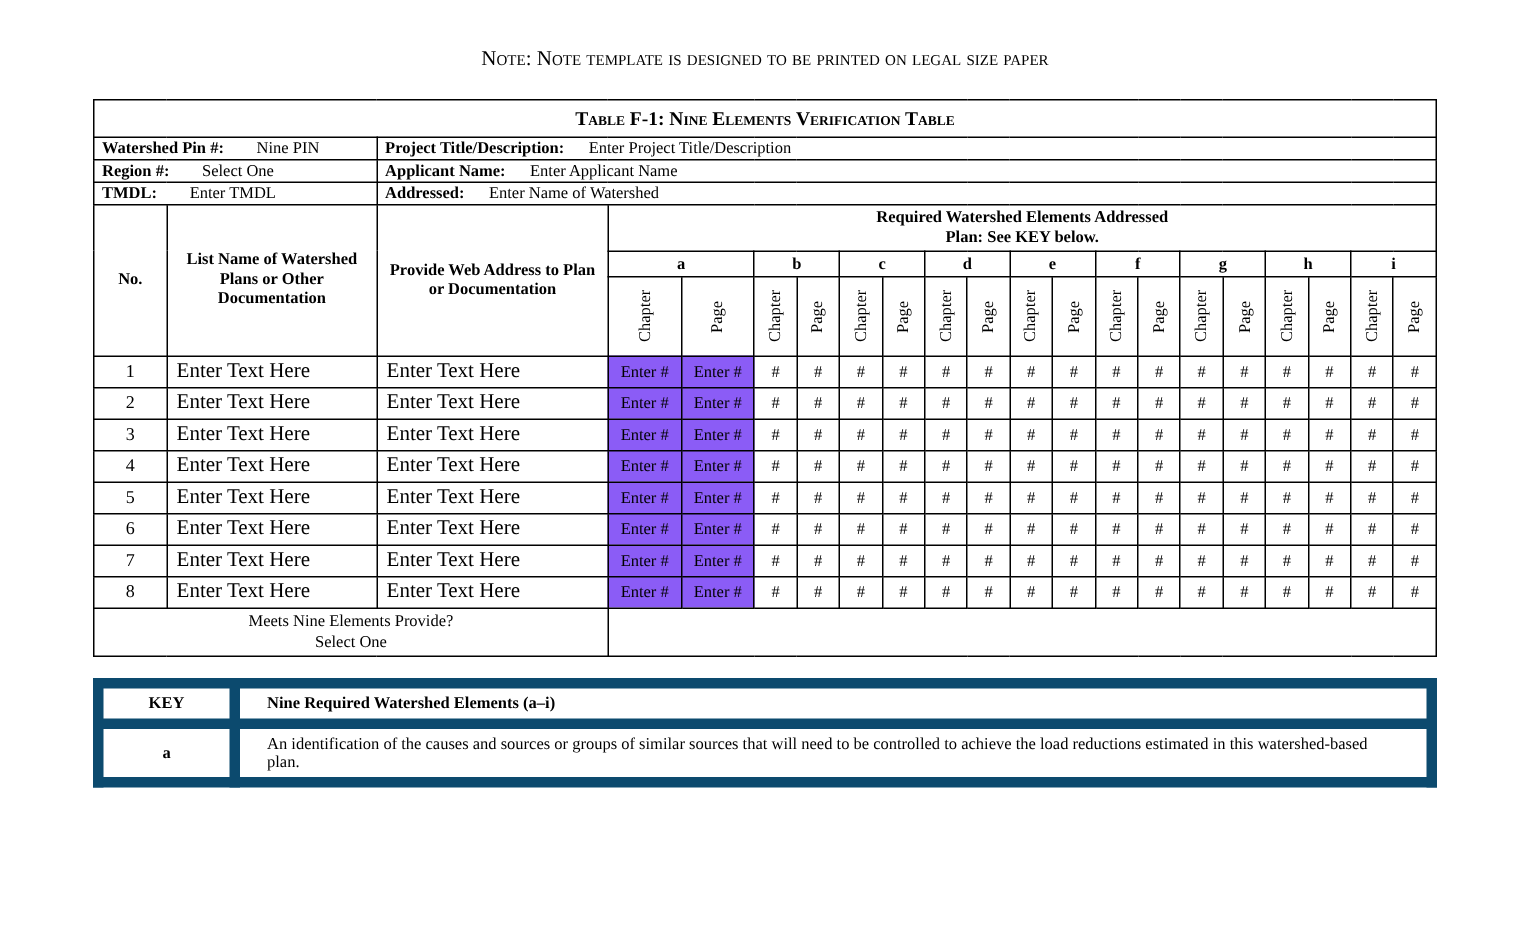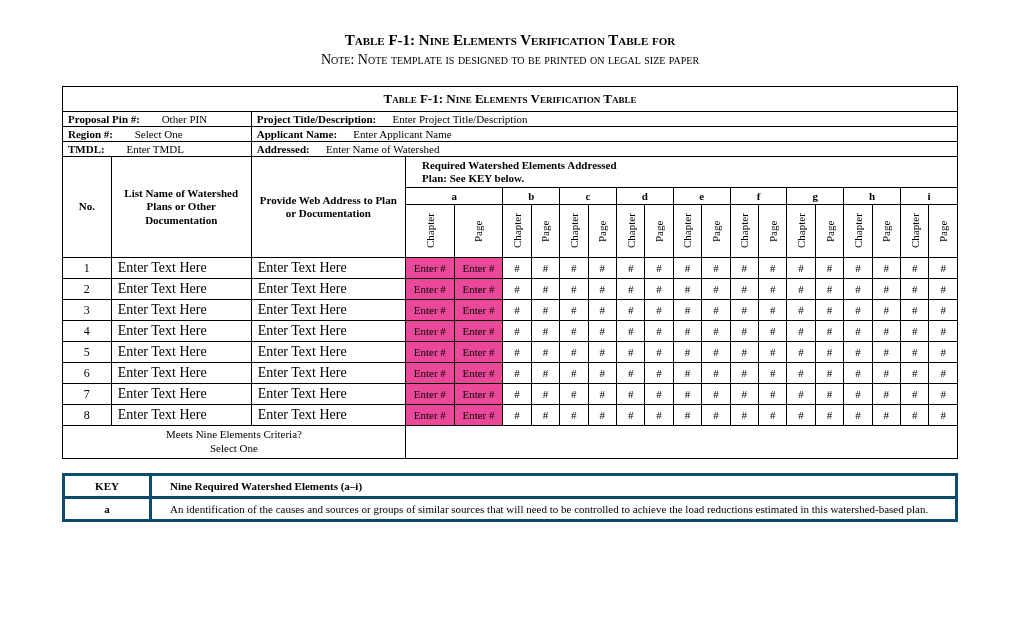--- a/index.html
+++ b/index.html
@@ -27,54 +27,53 @@
     .caption-row td {
       text-align: center;
       font-weight: bold;
       font-variant: small-caps;
       font-size: 13px;
       padding: 4px 0;
     }
     .info-label { font-weight: bold; padding: 2px 4px; }
     .info-value { padding: 2px 4px; }
     .info-row td { font-size: 11px; }
-    .req-header { text-align: left; font-weight: bold; padding: 2px 16px; font-size: 11px; line-height: 1.2; }
+    .req-header { text-align: center; font-weight: bold; padding: 2px 6px; font-size: 11px; line-height: 1.2; }
     .col-letter { text-align: center; font-weight: bold; padding: 2px 0; font-size: 11px; }
     .col-head-text { text-align: center; font-weight: bold; padding: 4px 2px; font-size: 11px; line-height: 1.2; }
     .vtext {
       writing-mode: vertical-rl;
       transform: rotate(180deg);
       text-align: center;
       font-size: 11px;
       padding: 4px 0;
       height: 44px;
       margin: 0 auto;
     }
     td.vcell { padding: 0; vertical-align: middle; text-align: center; }
     .num { text-align: center; font-size: 12px; padding: 2px 0; }
     .data-text { padding: 2px 6px; font-size: 14px; }
-    .chip { background: #ec4899; text-align: center; font-size: 11px; padding: 2px 0; }
+    .chip { background: #8b5cf6; text-align: center; font-size: 11px; padding: 2px 0; }
     .hash { text-align: center; font-size: 11px; padding: 2px 0; }
     .meets { text-align: center; padding: 2px 4px; font-size: 11px; line-height: 1.25; }
     table.key { border-collapse: collapse; width: 100%; margin-top: 14px; table-layout: fixed; }
-    table.key td { border: 3px solid #0c4a6e; padding: 4px 18px; font-size: 11px; }
+    table.key td { border: 7px solid #0c4a6e; padding: 4px 18px; font-size: 11px; }
     .key-label { font-weight: bold; text-align: center; width: 48px; }
     .key-head { font-weight: bold; text-align: left; }
     .key-desc { padding: 8px 6px; }
     col.cno   { width: 48px; }
     col.cname { width: 138px; }
     col.cweb  { width: 152px; }
     col.cent  { width: 48px; }
     col.chash { width: 28px; }
   </style>
 </head>
 <body>
 
 <div class="title-block">
-  <div class="title-line">Table F-1: Nine Elements Verification Table for</div>
   <div class="title-note">Note: Note template is designed to be printed on legal size paper</div>
 </div>
 
 <table class="main">
   <colgroup>
     <col class="cno">
       <col class="cname">
       <col class="cweb">
     <col class="cent">
       <col class="cent">
@@ -96,22 +95,22 @@
       <col class="chash">
   </colgroup>
 
   <tbody>
       <tr class="caption-row">
         <td colspan="21">Table F-1: Nine Elements Verification Table</td>
       </tr>
 
   <tr class="info-row">
     <td colspan="2">
-      <span class="info-label">Proposal Pin #:</span>&nbsp;&nbsp;&nbsp;&nbsp;
-      <span class="info-value">Other PIN</span>
+      <span class="info-label">Watershed Pin #:</span>&nbsp;&nbsp;&nbsp;&nbsp;
+      <span class="info-value">Nine PIN</span>
     </td>
     <td colspan="19">
       <span class="info-label">Project Title/Description:</span>&nbsp;&nbsp;
       <span class="info-value">Enter Project Title/Description</span>
     </td>
   </tr>
   <tr class="info-row">
     <td colspan="2">
       <span class="info-label">Region #:</span>&nbsp;&nbsp;&nbsp;&nbsp;
       <span class="info-value">Select One</span>
@@ -393,21 +392,21 @@
         <td class="hash">#</td>
         <td class="hash">#</td>
         <td class="hash">#</td>
         <td class="hash">#</td>
       </tr>
     </tbody>
 
   <tbody>
       <tr>
     <td colspan="3" class="meets">
-      <span>Meets Nine Elements Criteria?</span><br>
+      <span>Meets Nine Elements Provide?</span><br>
       <span>Select One</span>
     </td>
     <td colspan="18"></td>
   </tr>
 </tbody>
   </table>
 
 <table class="key">
   <tbody>
       <tr>

